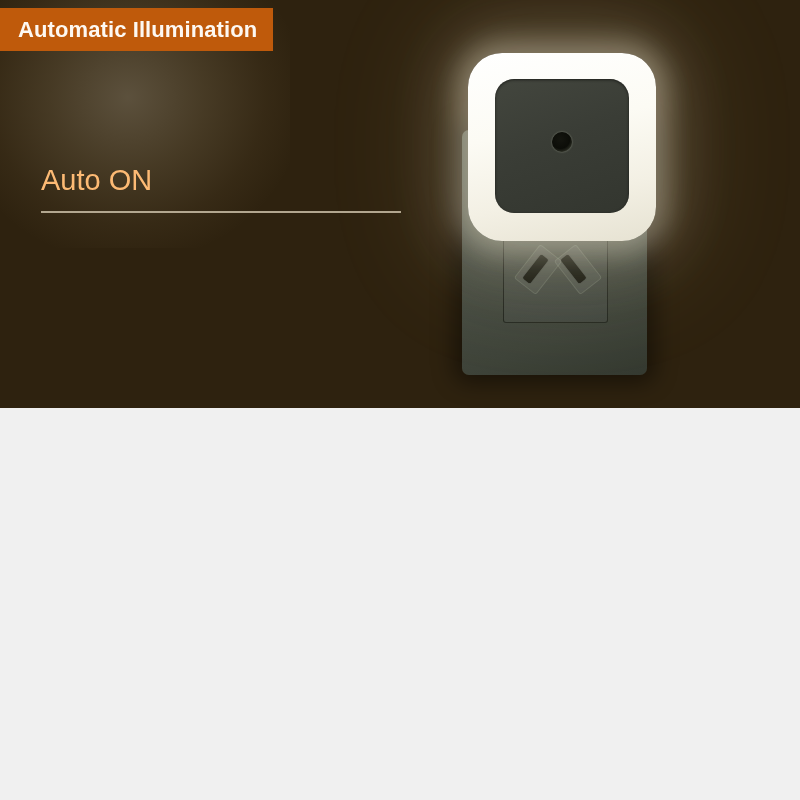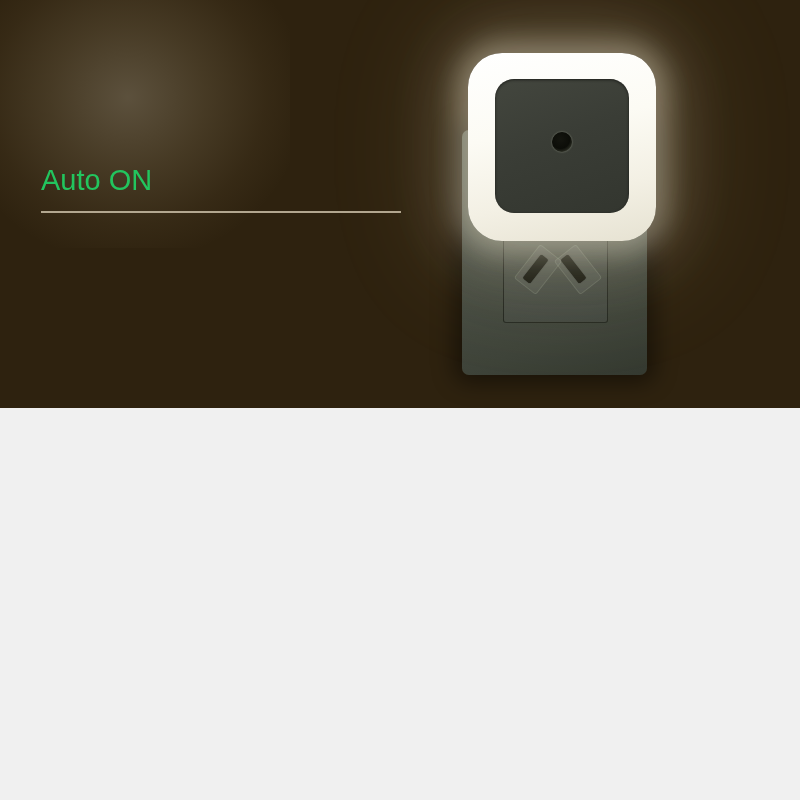--- a/index.html
+++ b/index.html
@@ -26,21 +26,21 @@
   }
   .banner-text{
     color:#fdf8f2;font-size:22px;font-weight:bold;
     letter-spacing:.1px;white-space:nowrap;line-height:1;
   }
 
   
   .textblock{position:absolute;z-index:5;}
   .tb-top{left:41px;top:164px;width:360px;}
   .headline{
-    font-size:29px;color:#22c55e;line-height:1.15;
+    font-size:29px;color:#fdba74;line-height:1.15;
     white-space:nowrap;margin:0 0 14px 0;
   }
   .subline{
     font-size:22px;line-height:1.25;white-space:nowrap;margin:0;
   }
   .tb-top .subline{color:#ffffff;}
   .rule{margin-top:11px;height:2px;width:100%;}
   .tb-top .rule{background:#c9bda6;opacity:.85;}
 
   
@@ -143,20 +143,23 @@
 </style>
 </head>
 <body>
 
 <div class="page">
 
   <div class="panel panel-dark">
 
     <div class="glow"></div>
 
+    <div class="banner">
+      <span class="banner-text">Automatic Illumination</span>
+    </div>
 
     <div class="textblock tb-top">
       <div class="headline">Auto ON</div>
       <div class="rule"></div>
     </div>
 
     <div class="scene scene-top">
 
       <div class="plate plate-top">
         <div class="plate-inner">

